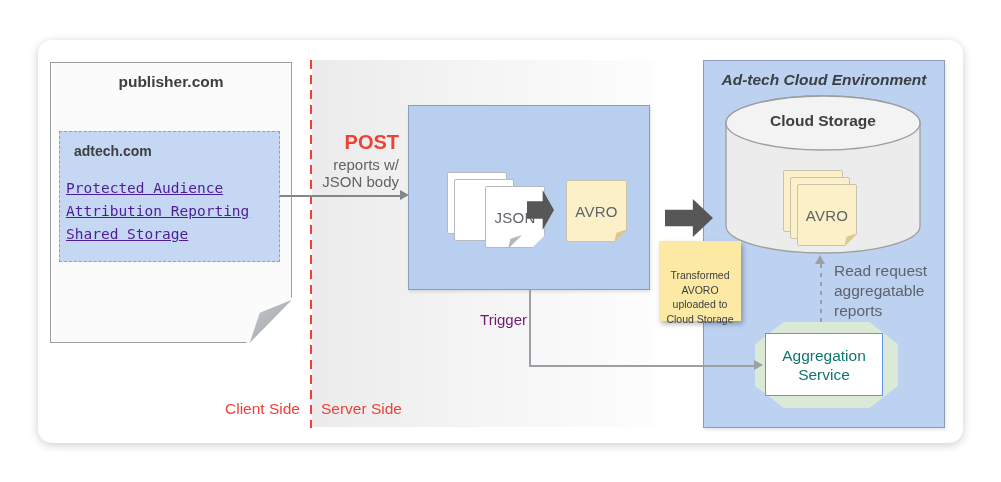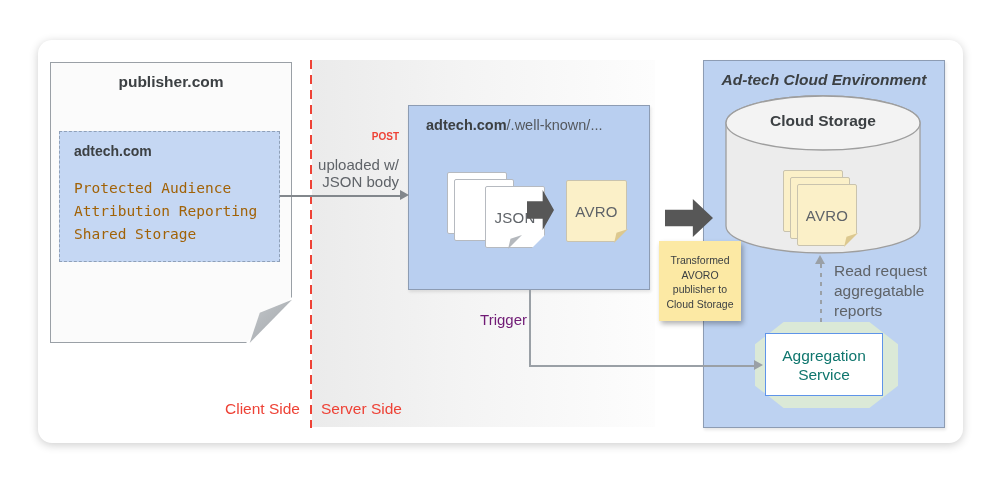--- a/index.html
+++ b/index.html
@@ -22,36 +22,36 @@
           clip-path:polygon(0 0,100% 0,100% calc(100% - 46px),calc(100% - 46px) 100%,0 100%); }
   .publisher-fold { left:246px; top:297px; width:46px; height:46px;
           background:linear-gradient(315deg,#9fa4a9,#c7cacd);
           clip-path:polygon(8% 100%,100% 6%,30% 34%); }
   .publisher-title { left:50px; top:73px; width:242px; text-align:center;
           font-size:15.5px; font-weight:bold; color:#3c4043; }
 
   .adtech-apis-box { left:59px; top:131px; width:221px; height:131px;
           background:#c5d7f3; border:1.6px dashed #8fa0b8; }
   .adtech-apis-title { left:74px; top:143px; font-size:14px; font-weight:bold; color:#3c4043; }
-  .api-lines { left:74px; top:177px; width:200px; font-family:"DejaVu Sans Mono", monospace;
-          font-size:14.5px; line-height:23px; color:#a16207; }
+  .api-lines { left:66px; top:177px; width:200px; font-family:"DejaVu Sans Mono", monospace;
+          font-size:14.5px; line-height:23px; color:#4c1d95;text-decoration:underline; }
 
   
   .hline { height:1.6px; background:#82878c; }
   .vline { width:1.6px; background:#9aa0a6; }
   .head-right { width:0; height:0; border-top:5.5px solid transparent;
           border-bottom:5.5px solid transparent; border-left:9px solid #82878c; }
   .head-right.gray2 { border-left-color:#9aa0a6; }
   .head-up { width:0; height:0; border-left:5.5px solid transparent;
           border-right:5.5px solid transparent; border-bottom:9px solid #9aa0a6; }
   .dashed-v { width:2px; background:repeating-linear-gradient(180deg,#9aa0a6 0 4px,transparent 4px 9px); }
 
   
   .post-block { left:300px; top:131px; width:99px; text-align:right; }
-  .post-method { font-size:10px; font-weight:bold; color:#ee4236; margin-bottom:14px; }
+  .post-method { font-size:20px; font-weight:bold; color:#ee4236; margin-bottom:2px; }
   .post-desc { font-size:15px; color:#5f6368; line-height:17px; }
 
   
   .divider { left:310px; top:60px; width:2px; height:368px;
           background:repeating-linear-gradient(180deg,#ee4236 0 9px,transparent 9px 15px); }
   .region-label { font-size:15.5px; color:#ee4236; }
   .client-label { left:170px; top:400px; width:130px; text-align:right; }
   .server-label { left:321px; top:400px; }
 
   
@@ -73,21 +73,21 @@
   .chunk-arrow { background:#575757;
           clip-path:polygon(0 28%,58% 28%,58% 0,100% 50%,58% 100%,58% 72%,0 72%); }
 
   
   .trigger-label { left:390px; top:310px; width:137px; text-align:right;
           font-size:15px; color:#701a75; line-height:19px; }
 
   
   .sticky-note { left:659px; top:241px; width:82px; height:80px; background:#fce9a4;
           box-shadow:2px 3px 5px rgba(0,0,0,.30); z-index:6; text-align:center;
-          padding-top:12px; font-size:10.5px; line-height:14.5px; color:#3c4043; }
+          padding-top:27px; font-size:10.5px; line-height:14.5px; color:#3c4043; }
 
   
   .cloud-box { left:703px; top:60px; width:242px; height:368px; background:#bdd2f1;
           border:1.3px solid #8d9cb3; box-shadow:1px 2px 3px rgba(0,0,0,.10); }
   .cloud-title { left:703px; top:71px; width:242px; text-align:center;
           font-size:15.5px; font-weight:bold; color:#3c4043;font-style:italic; }
   .cyl-svg { left:725px; top:95px; }
   .cyl-title { left:725px; top:112px; width:196px; text-align:center;
           font-size:15.5px; font-weight:bold; color:#3c4043; }
   .read-label { left:834px; top:261px; width:112px; font-size:15.5px; color:#5f6368; line-height:20px; }
@@ -117,32 +117,29 @@
   <div class="abs api-lines">
     <div>Protected Audience</div>
     <div>Attribution Reporting</div>
     <div>Shared Storage</div>
   </div>
 
   <div class="abs hline z5" style="left:280px;top:195px;width:121px;"></div>
   <div class="abs head-right z5" style="left:400px;top:190px;"></div>
   <div class="abs post-block">
     <div class="post-method">POST</div>
-    <div class="post-desc">uploaded w/</div>
+    <div class="post-desc">reports w/</div>
     <div class="post-desc">JSON body</div>
   </div>
 
   <div class="abs divider"></div>
   <div class="abs region-label client-label">Client Side</div>
   <div class="abs region-label server-label">Server Side</div>
 
   <div class="abs endpoint-box"></div>
-  <div class="abs endpoint-title">
-    <b>adtech.com</b><span>/.well-known/...</span>
-  </div>
 
   <div class="abs mini-doc" style="left:447px;top:172px;"></div>
   <div class="abs mini-doc" style="left:454px;top:179px;"></div>
   <div class="abs mini-doc folded" style="left:461px;top:186px;margin-left:24px;">
     <div class="doc-label">JSON</div>
   </div>
   <div class="abs mini-fold gray" style="left:508px;top:235px;"></div>
 
   <div class="abs chunk-arrow" style="left:527px;top:190px;width:27px;height:40px;"></div>
 
@@ -156,21 +153,21 @@
   <div class="abs head-right gray2 z8" style="left:754px;top:360px;"></div>
   <div class="abs trigger-label">
     <div>Trigger</div>
   </div>
 
   <div class="abs chunk-arrow z6" style="left:665px;top:199px;width:48px;height:38px;"></div>
 
   <div class="abs sticky-note">
     <div>Transformed</div>
     <div>AVORO</div>
-    <div>publisher to</div>
+    <div>uploaded to</div>
     <div>Cloud Storage</div>
   </div>
 
   <div class="abs cloud-box"></div>
   <div class="abs cloud-title">Ad-tech Cloud Environment</div>
 
   <svg class="abs cyl-svg" width="196" height="160" viewBox="0 0 196 160">
     <path d="M1,28 A97,27 0 0 1 195,28 L195,131 A97,27 0 0 1 1,131 Z" fill="#ececec" stroke="#9e9e9e" stroke-width="1.3"></path>
     <ellipse cx="98" cy="28" rx="97" ry="27" fill="#f3f3f3" stroke="#9e9e9e" stroke-width="1.3"></ellipse>
   </svg>

